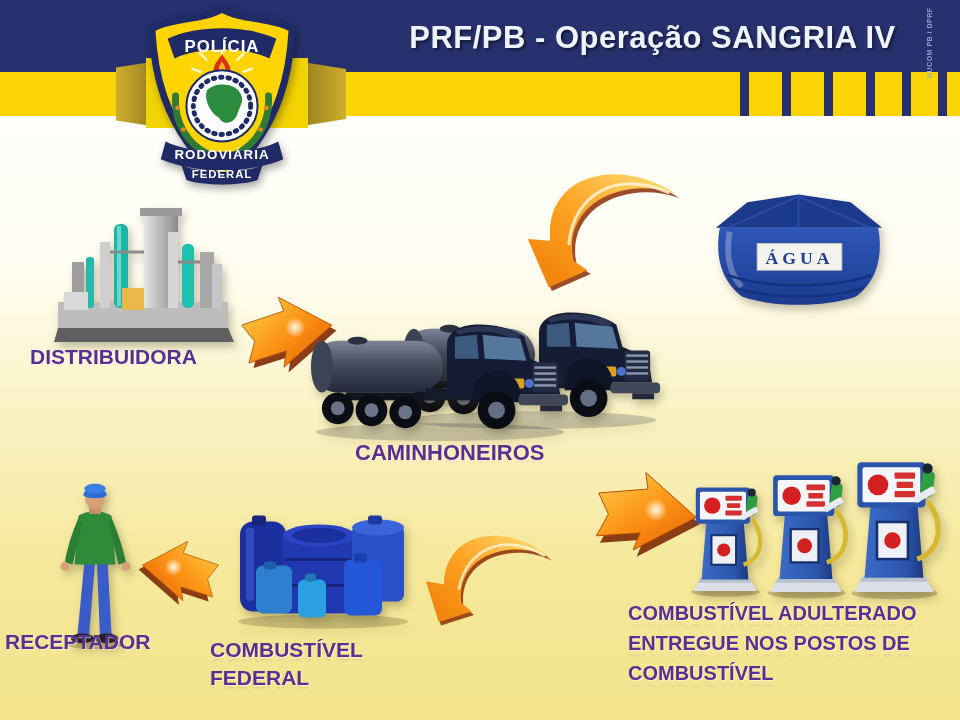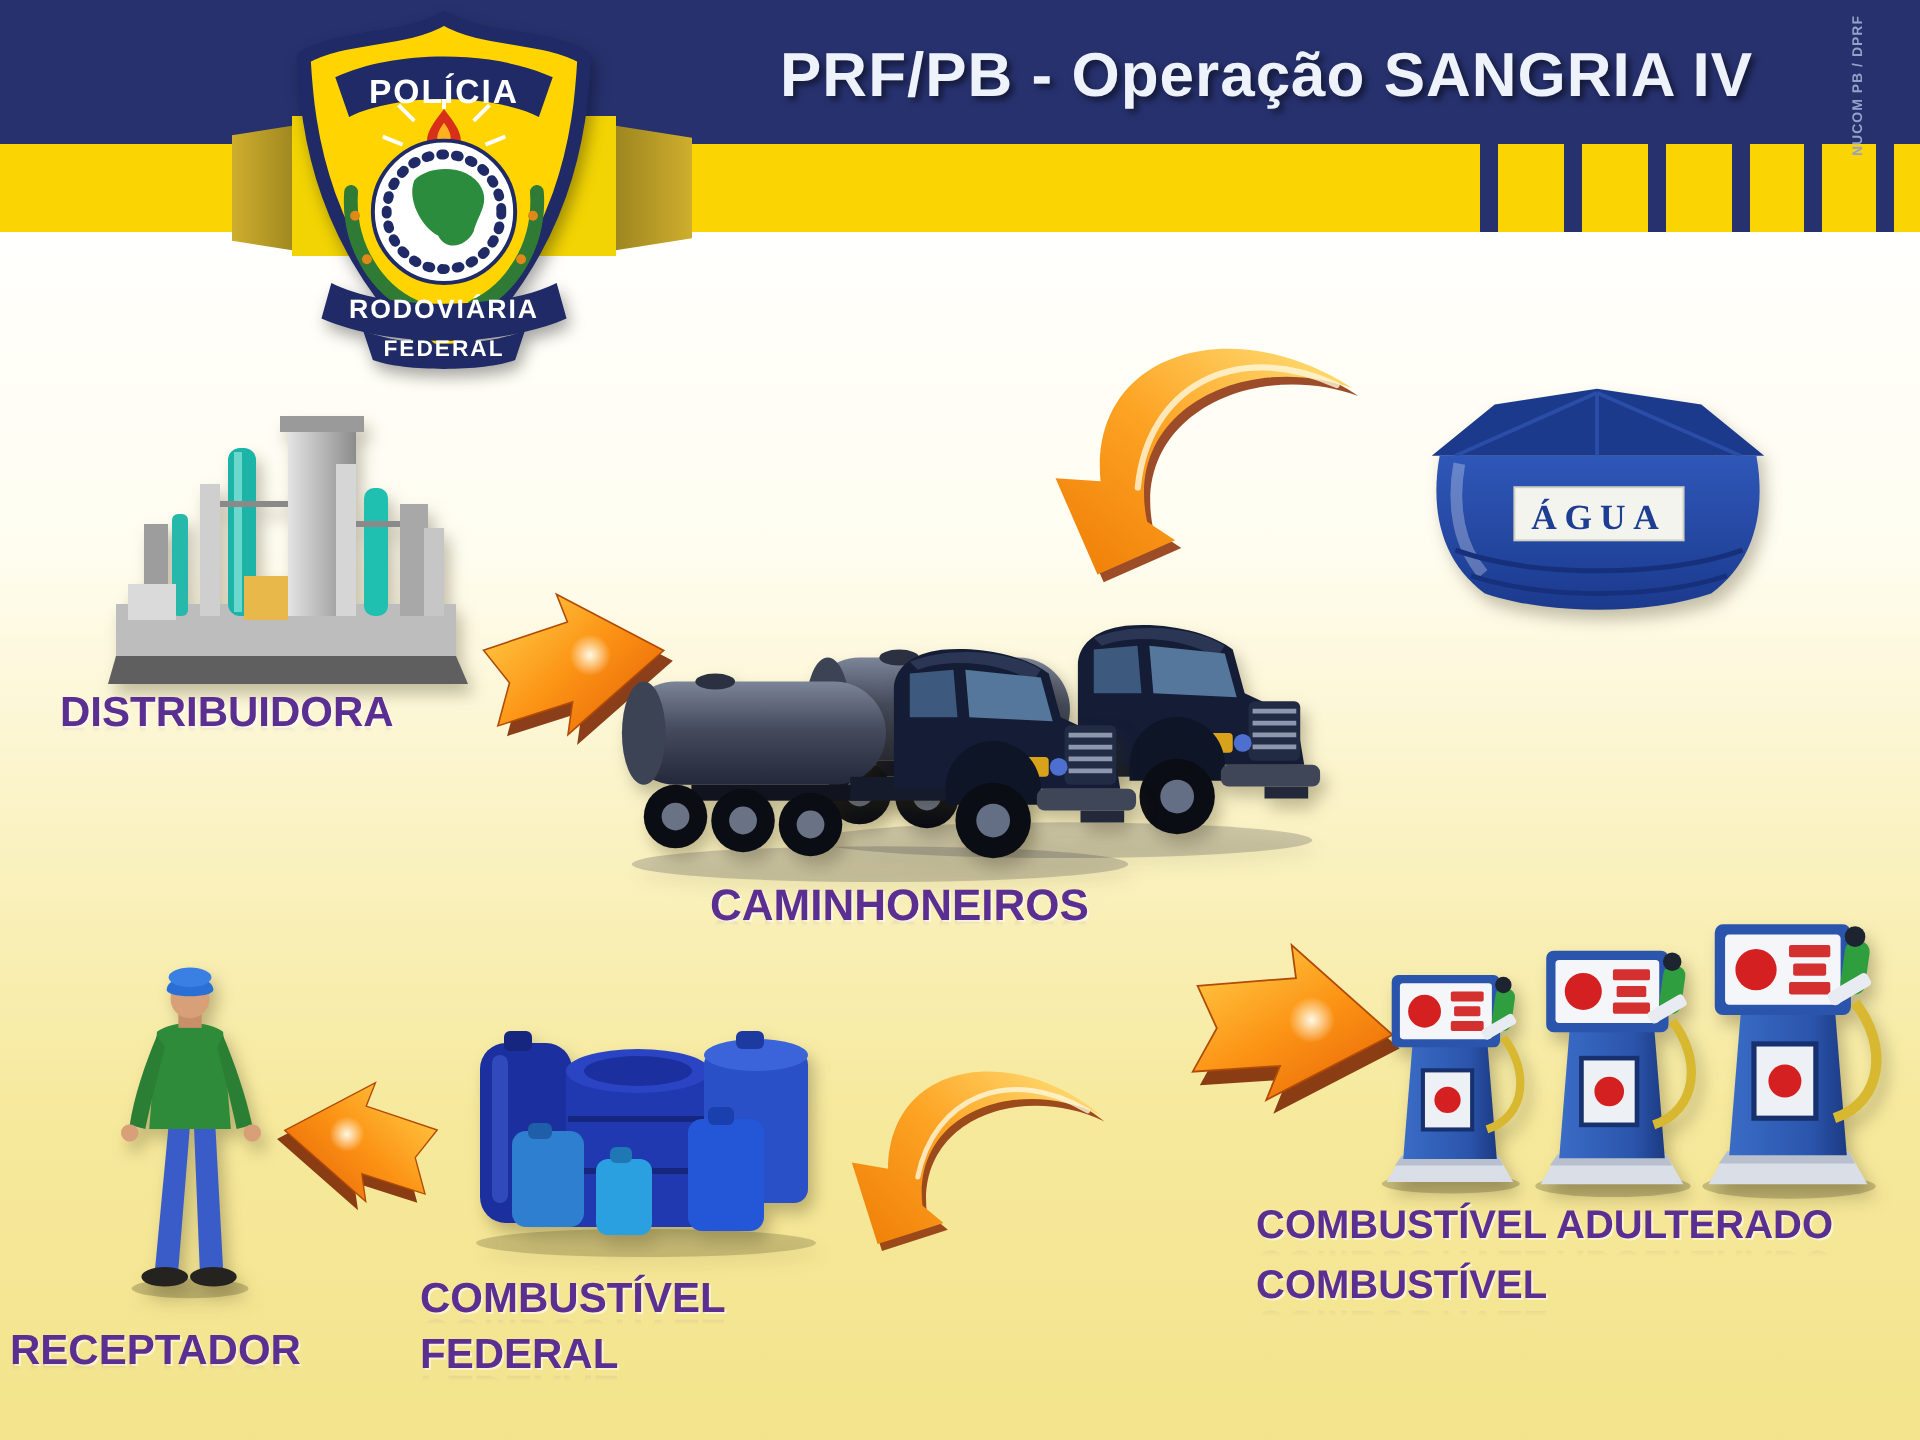--- a/index.html
+++ b/index.html
@@ -6,21 +6,21 @@
   .slide{
     position:relative;width:960px;height:720px;overflow:hidden;
     font-family:"Liberation Sans",sans-serif;
     background:linear-gradient(180deg,#ffffff 12%,#fffdf0 38%,#faf2c2 58%,#f6e99c 78%,#f3e38c 100%);
   }
   
   .band-navy{position:absolute;left:0;top:0;width:960px;height:72px;background:#27316e;}
   .band-yellow{position:absolute;left:0;top:72px;width:960px;height:44px;background:#fbd503;}
   .bar{position:absolute;top:72px;width:9px;height:44px;background:#27316e;}
   .title{
-    position:absolute;left:390px;top:20px;width:525px;text-align:left;
+    position:absolute;left:390px;top:20px;width:525px;text-align:center;
     font-size:31px;font-weight:bold;color:#eef2fb;letter-spacing:.5px;
     text-shadow:2px 2px 3px rgba(0,0,0,.5);white-space:nowrap;
   }
   .website{
     position:absolute;left:346px;top:82px;font-size:19px;font-weight:bold;color:#f3ecb4;
     text-shadow:1px 1px 1px rgba(150,120,0,.55);letter-spacing:.5px;
   }
   .credit{
     position:absolute;left:926px;top:6px;height:72px;
     writing-mode:vertical-rl;transform:rotate(180deg);
@@ -315,23 +315,24 @@
     <path d="M35,18 C36,10 58,10 59,18 C60,23 34,23 35,18 Z" fill="#2a6fd6"></path>
     <ellipse cx="47" cy="12" rx="11" ry="5" fill="#3a80e4"></ellipse>
   </svg>
 
   <div class="flow-label rline" style="left:30px;top:345px;width:205px;font-size:21px">DISTRIBUIDORA</div>
 
   <div class="flow-label rline" style="left:355px;top:440px;width:250px;font-size:22px">CAMINHONEIROS</div>
 
   <div class="flow-label" style="left:628px;top:598px;width:330px;font-size:20px;line-height:30px">
     <div class="rline">COMBUSTÍVEL ADULTERADO</div>
+    <div class="rline">ENTREGUE NOS POSTOS DE</div>
     <div class="rline">COMBUSTÍVEL</div>
   </div>
 
   <div class="flow-label" style="left:210px;top:636px;width:185px;font-size:21px;line-height:28px">
     <div class="rline">COMBUSTÍVEL</div>
     <div class="rline">FEDERAL</div>
   </div>
 
-  <div class="flow-label rline" style="left:5px;top:664px;width:185px;font-size:21px">RECEPTADOR</div>
+  <div class="flow-label rline" style="left:5px;top:630px;width:185px;font-size:21px">RECEPTADOR</div>
 
 </div>
 
 </body></html>

